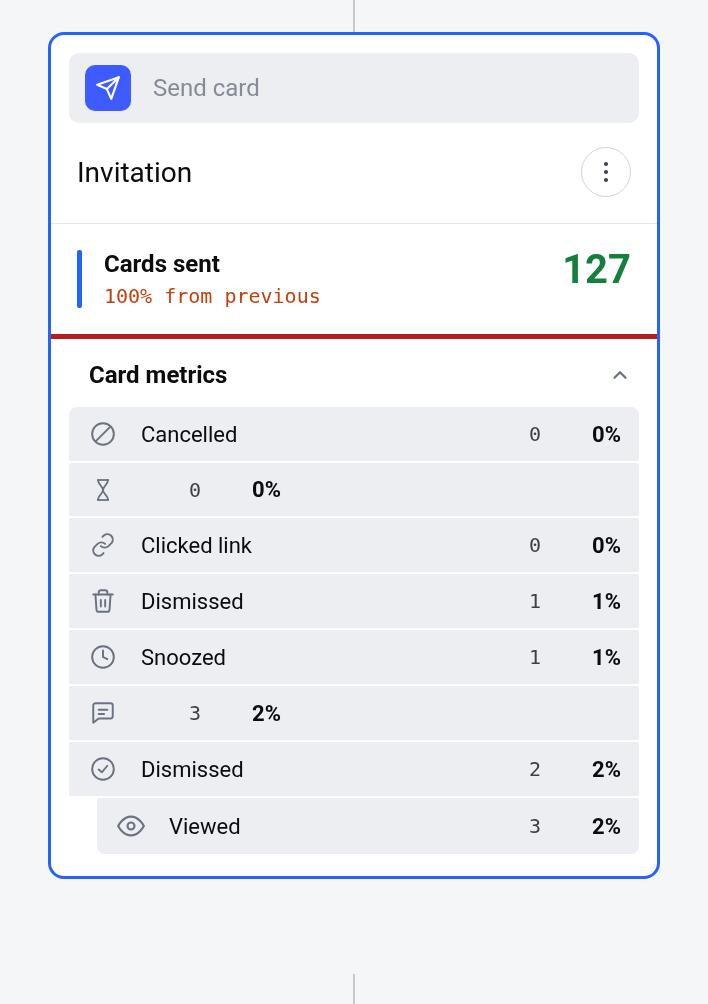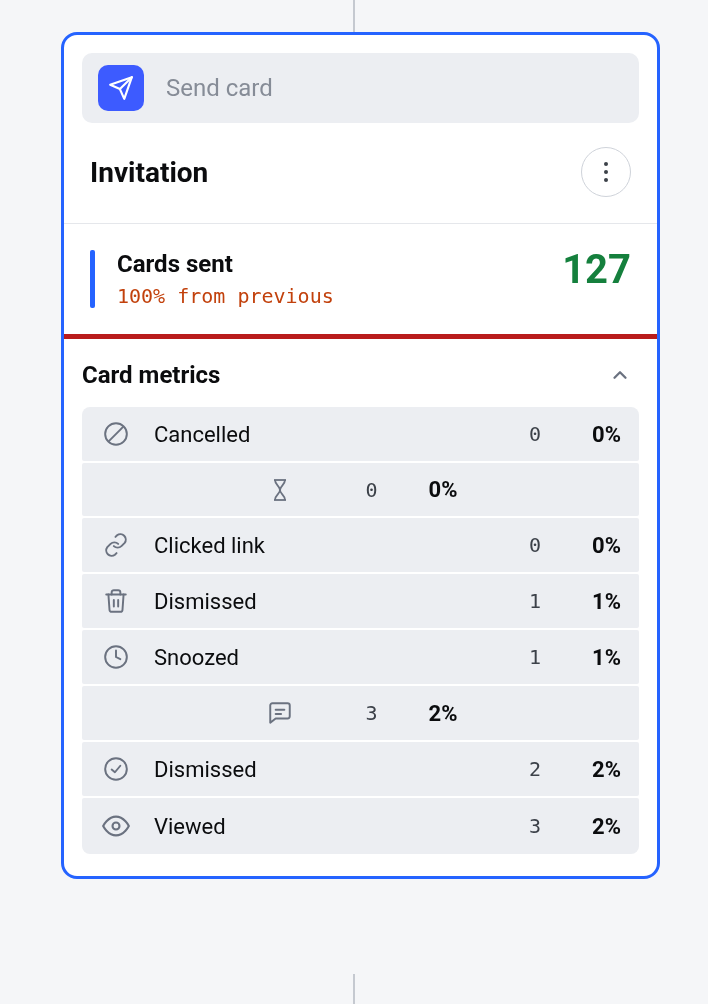--- a/index.html
+++ b/index.html
@@ -28,21 +28,21 @@
       left: 50%;
       bottom: 0;
       width: 2px;
       height: 30px;
       background: #c5c9d0;
       transform: translateX(-50%);
     }
     .card {
       position: absolute;
       top: 32px;
-      left: 61px;
+      left: 48px;
       right: 48px;
       background: #ffffff;
       border: 3px solid #2563ff;
       border-radius: 16px;
       overflow: hidden;
     }
     .action-bar {
       margin: 18px 18px 14px 18px;
       background: #eceef2;
       border-radius: 10px;
@@ -68,21 +68,21 @@
     }
     .title-row {
       display: flex;
       align-items: center;
       justify-content: space-between;
       padding: 10px 26px 26px 26px;
       border-bottom: 1px solid #e5e7eb;
     }
     .title {
       font-size: 28px;
-      font-weight: 700;
+      font-weight: 400;
       color: #0b0c0e;
       text-align: center;
     }
     .menu-btn {
       width: 50px;
       height: 50px;
       border: 1.5px solid #cfd3da;
       border-radius: 50%;
       background: #fff;
       display: flex;
@@ -130,48 +130,48 @@
     .sent-count {
       font-size: 40px;
       font-weight: 700;
       color: #15803d;
       line-height: 1;
     }
     .metrics-header {
       display: flex;
       align-items: center;
       justify-content: space-between;
-      padding: 22px 26px 18px 18px;
+      padding: 22px 26px 18px 38px;
     }
     .metrics-title {
       font-size: 24px;
       font-weight: 700;
       color: #0b0c0e;
     }
     .metrics-list {
       padding: 0 18px 22px 18px;
       display: flex;
       flex-direction: column;
       gap: 2px;
     }
     .metric-row {
       display: flex;
       align-items: center;
       background: #eceef2;
       padding: 14px 18px;
       border-radius: 2px;
-      justify-content: center;
     }
     .metric-row:first-child {
       border-top-left-radius: 8px;
       border-top-right-radius: 8px;
     }
     .metric-row:last-child {
       border-bottom-left-radius: 8px;
       border-bottom-right-radius: 8px;
+      margin-left: 28px;
     }
     .metric-icon {
       width: 32px;
       display: flex;
       align-items: center;
       justify-content: center;
       margin-right: 22px;
       color: #6b7280;
       flex-shrink: 0;
     }

